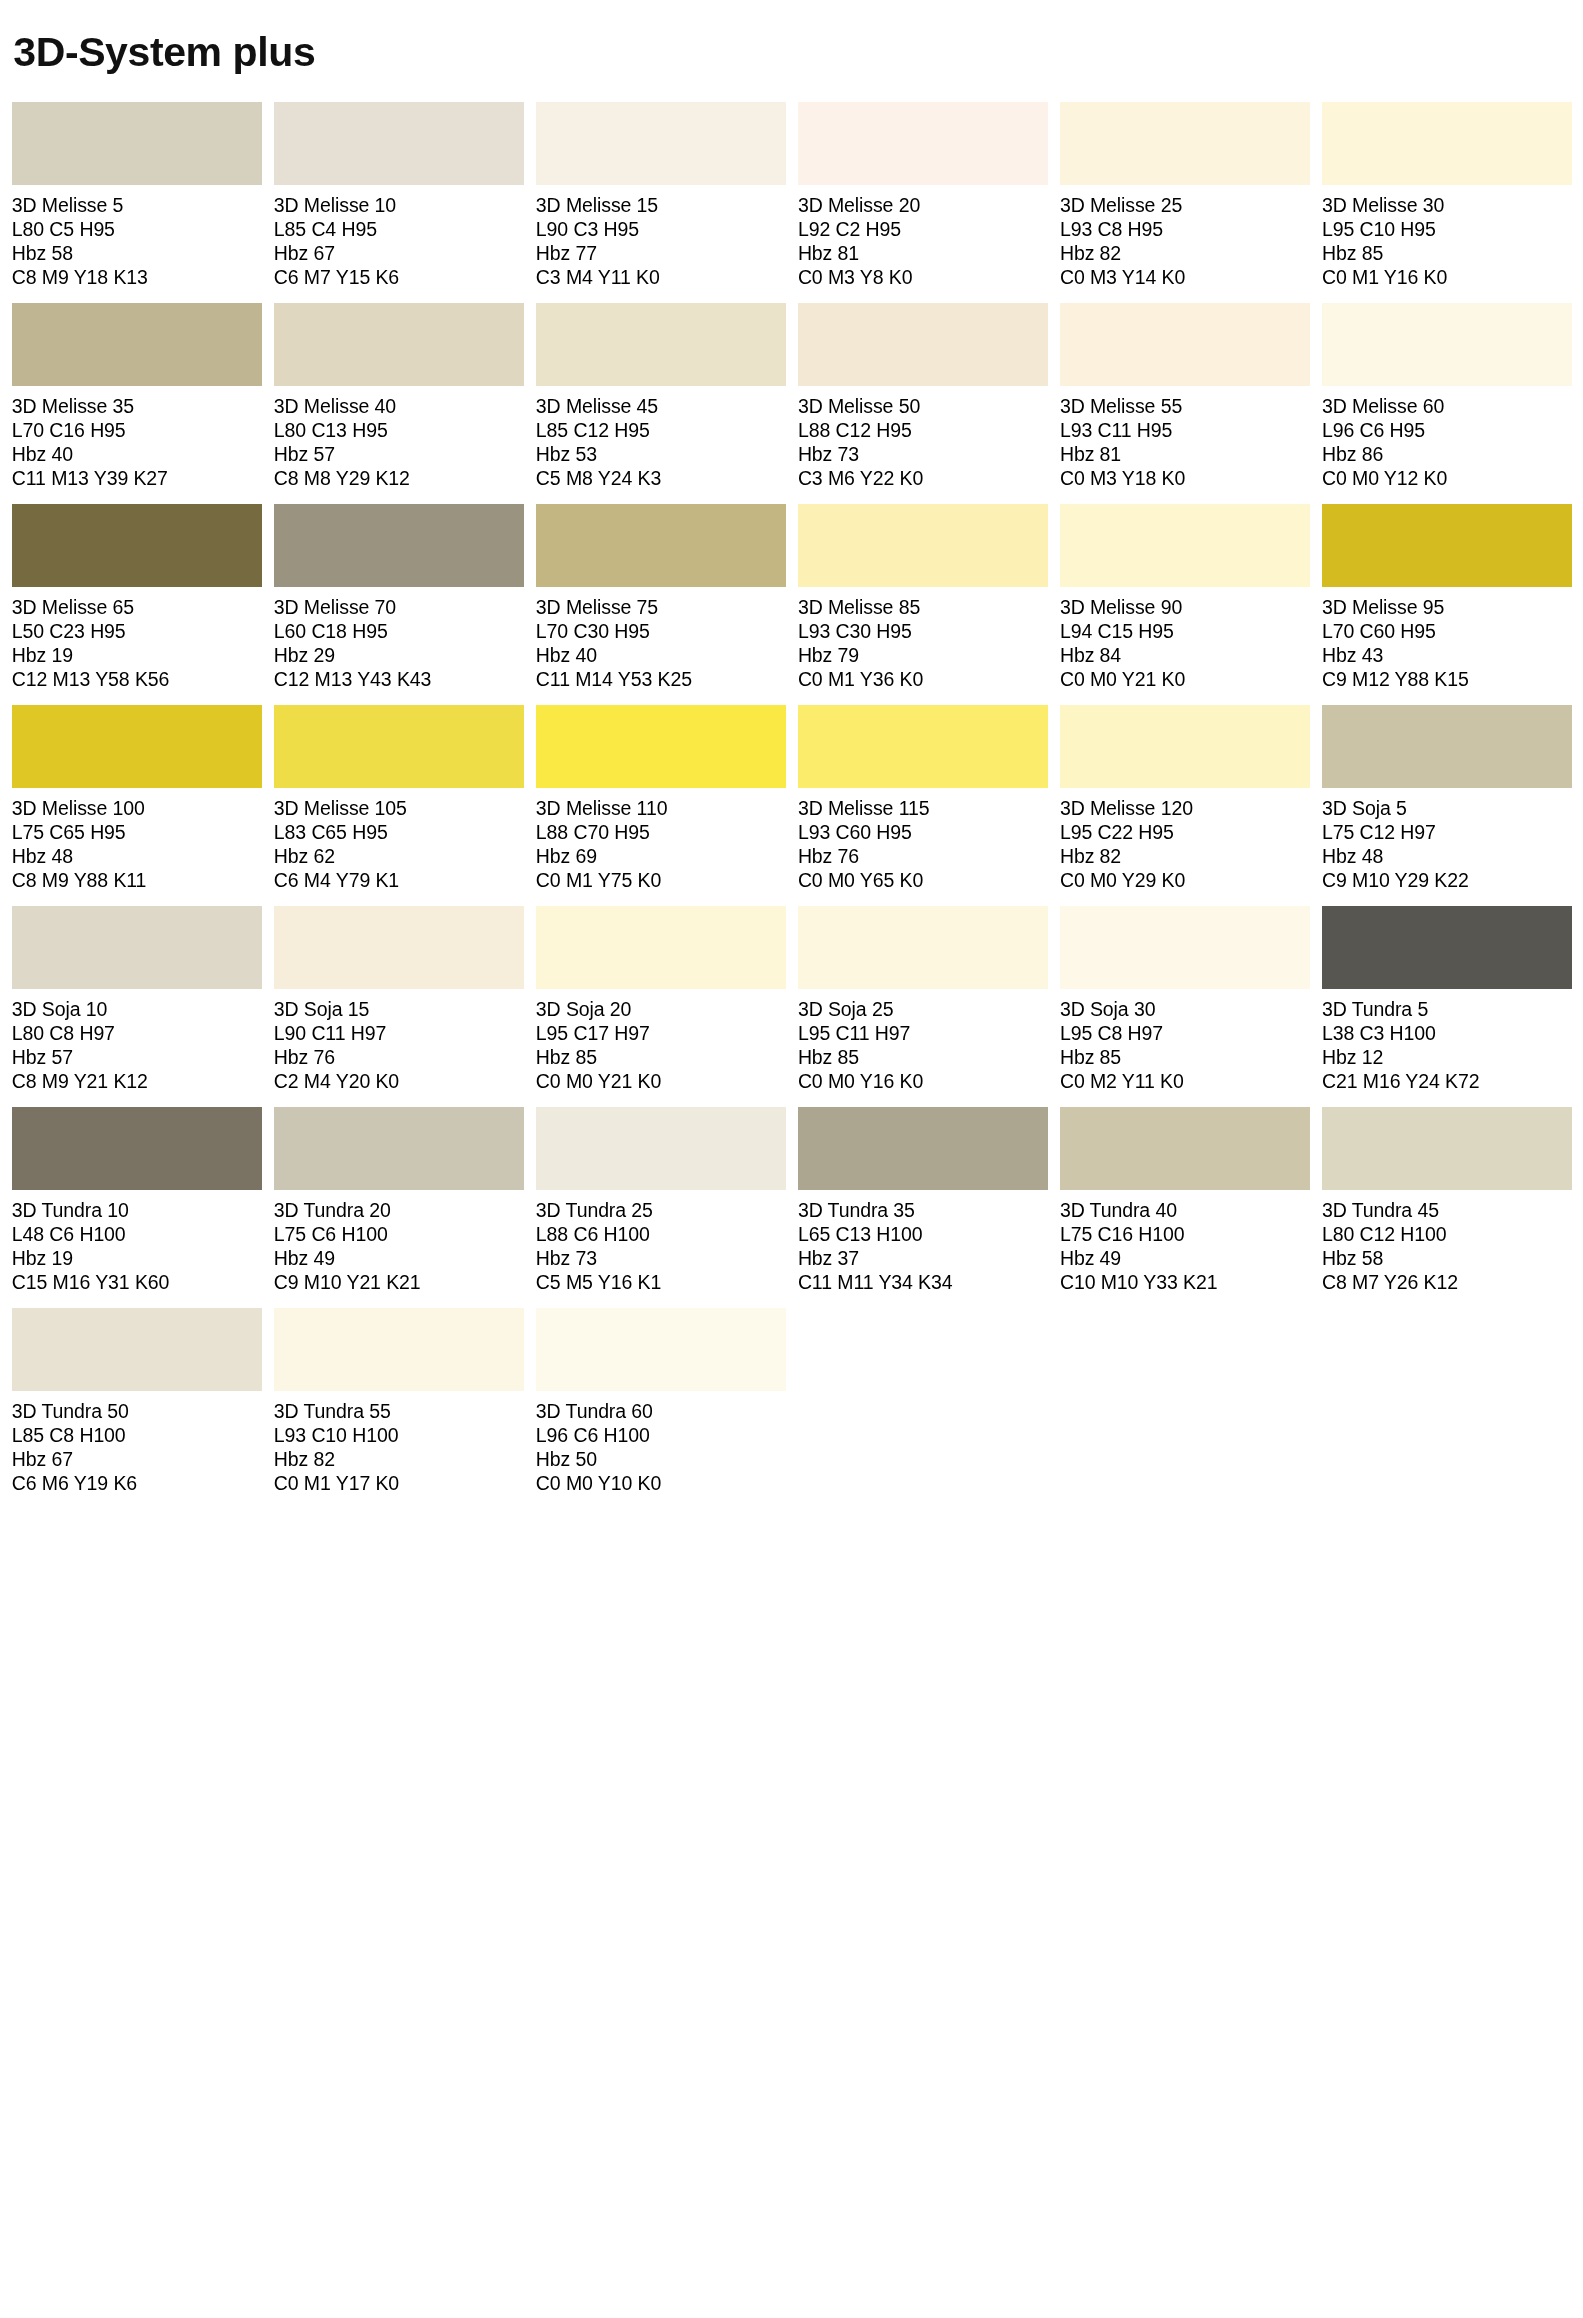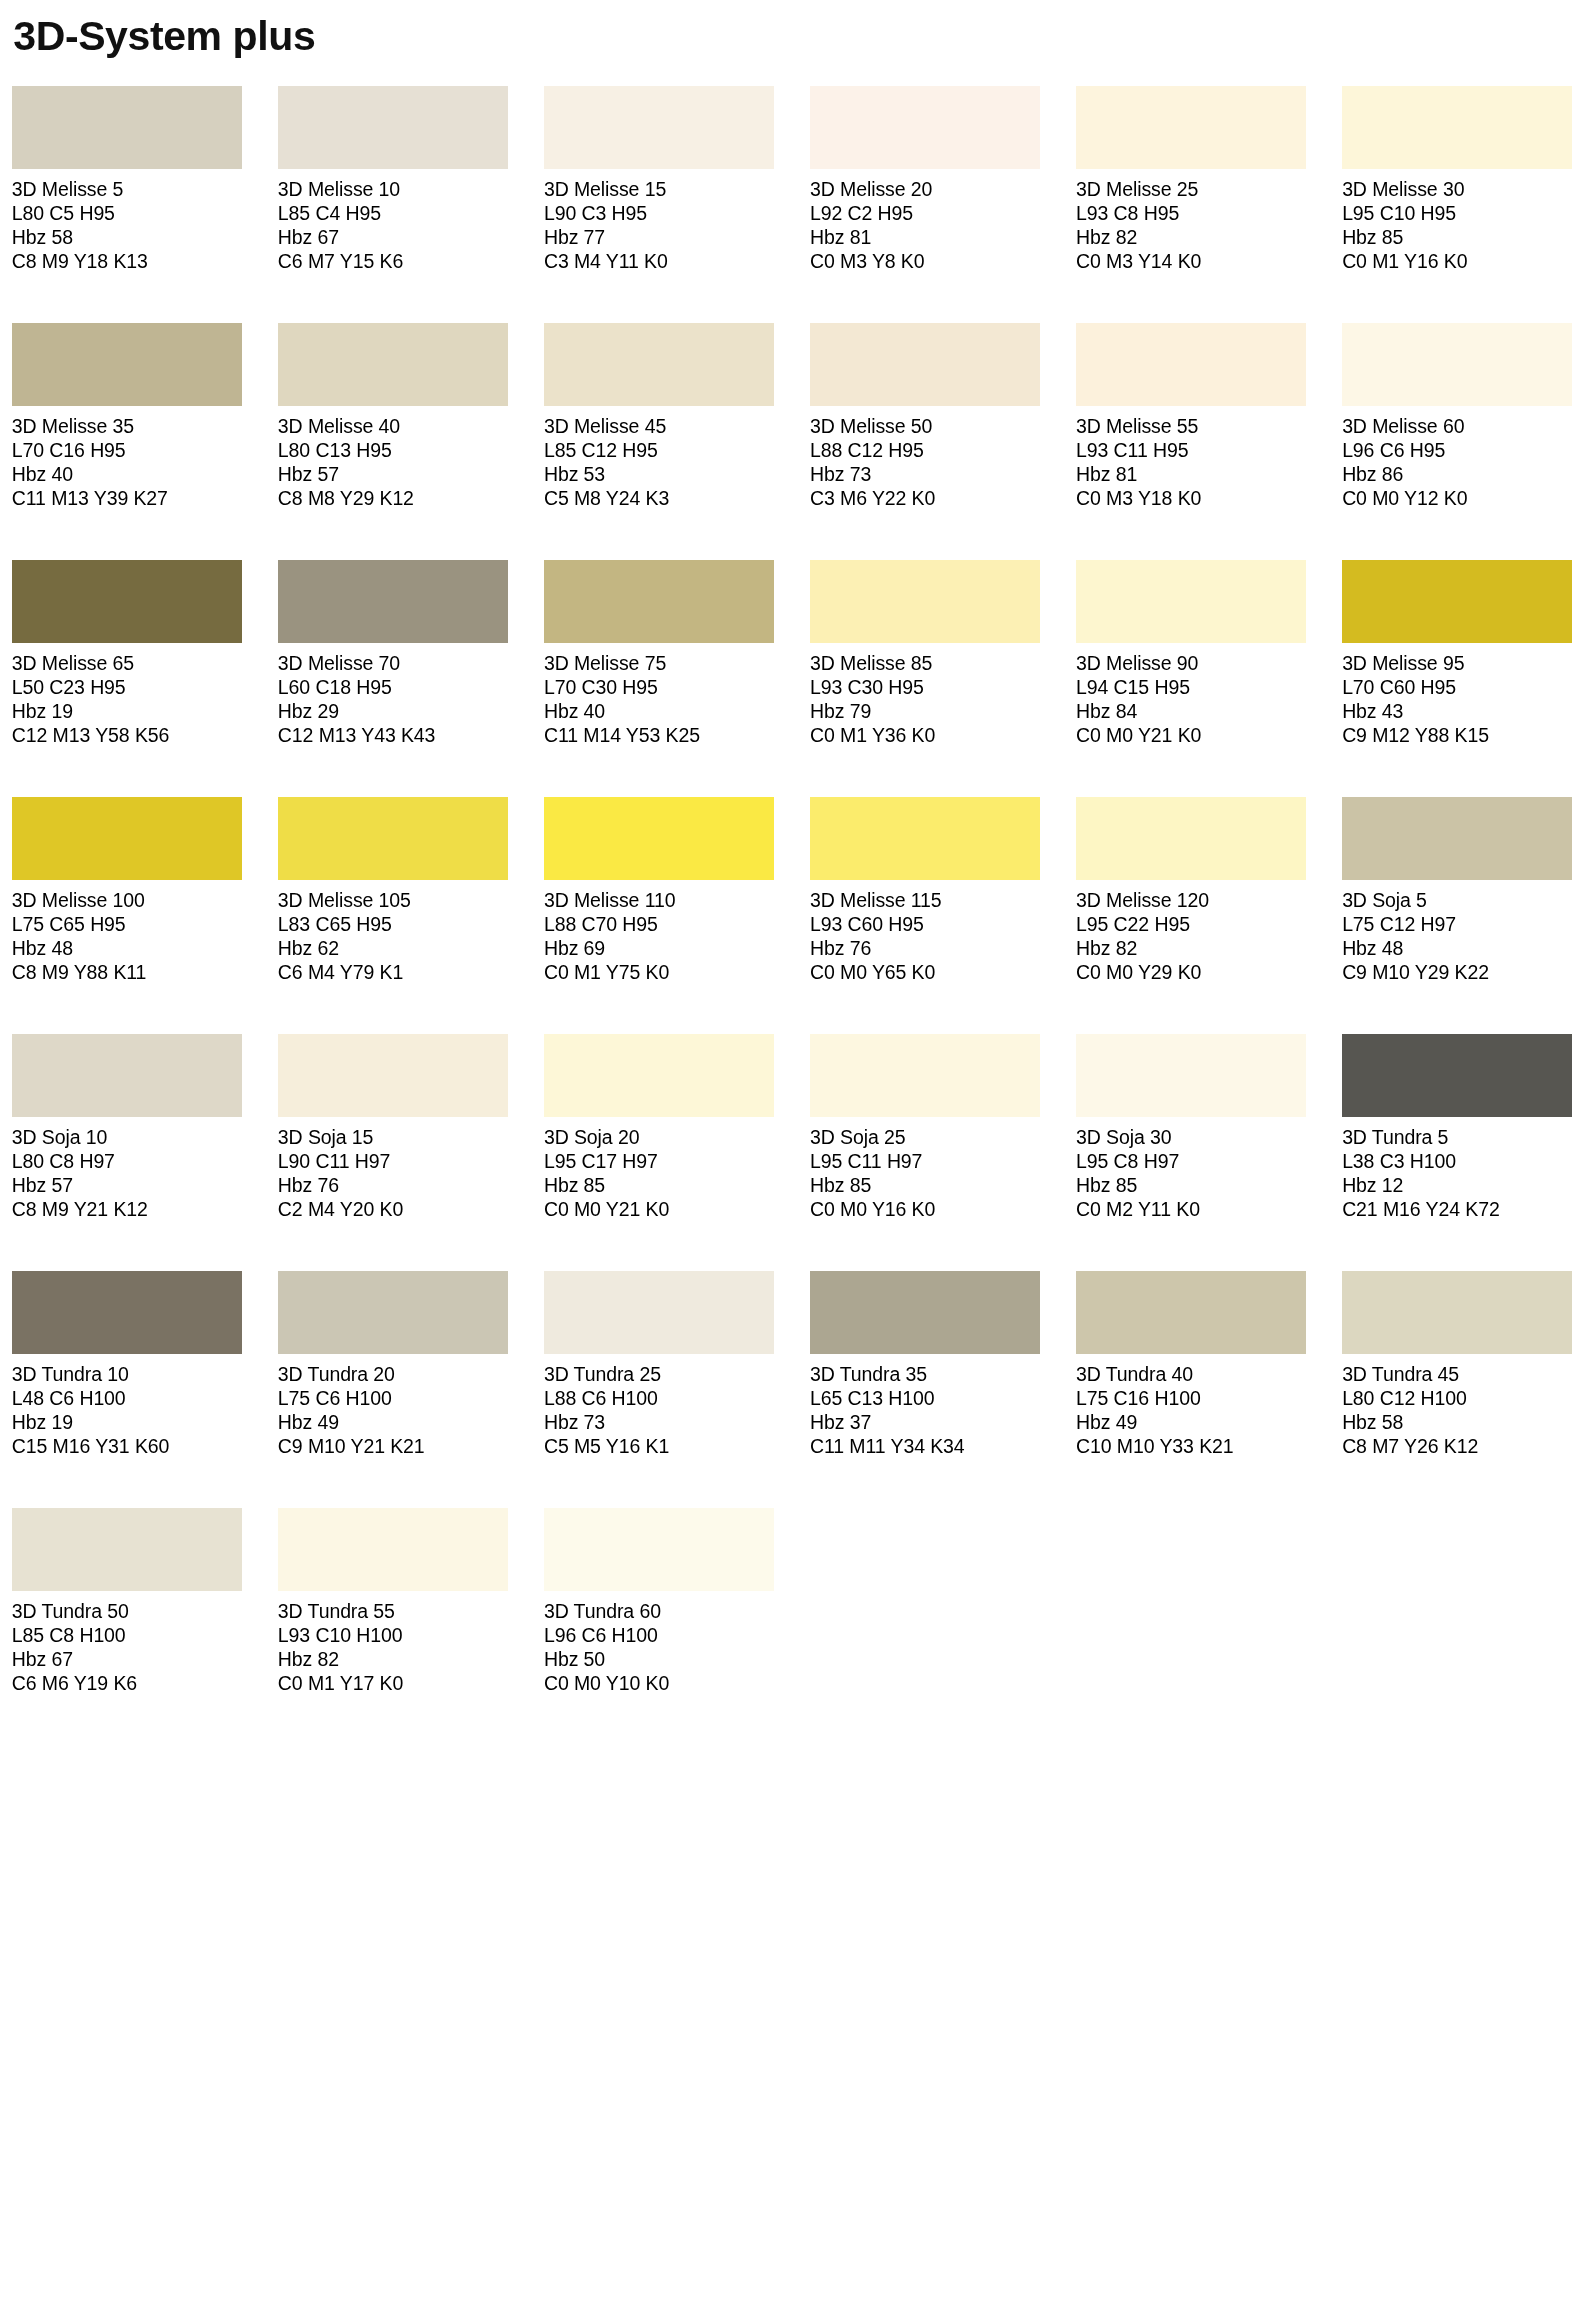--- a/index.html
+++ b/index.html
@@ -13,37 +13,37 @@
     font-family: "Liberation Sans", sans-serif;
     color: #000000;
     overflow: hidden;
   }
   .page {
     position: relative;
     width: 1584px;
     height: 1987px;
     box-sizing: border-box;
     padding: 0 11.8px;
+    margin-top: 16px;
   }
   .page-title {
     font-size: 41px;
     font-weight: bold;
     letter-spacing: -0.4px;
     line-height: 1;
     padding-top: 16px;
     padding-left: 1.5px;
     margin: 0 0 29px 0;
     color: #111111;
   }
   .swatch-grid {
     display: grid;
     grid-template-columns: repeat(6, 1fr);
     column-gap: 11.8px;
     row-gap: 0px;
-    gap: 36px;
   }
   .swatch-cell {
     display: flex;
     flex-direction: column;
     margin-bottom: 14px;
   }
   .swatch-chip {
     width: 100%;
     height: 83px;
   }

